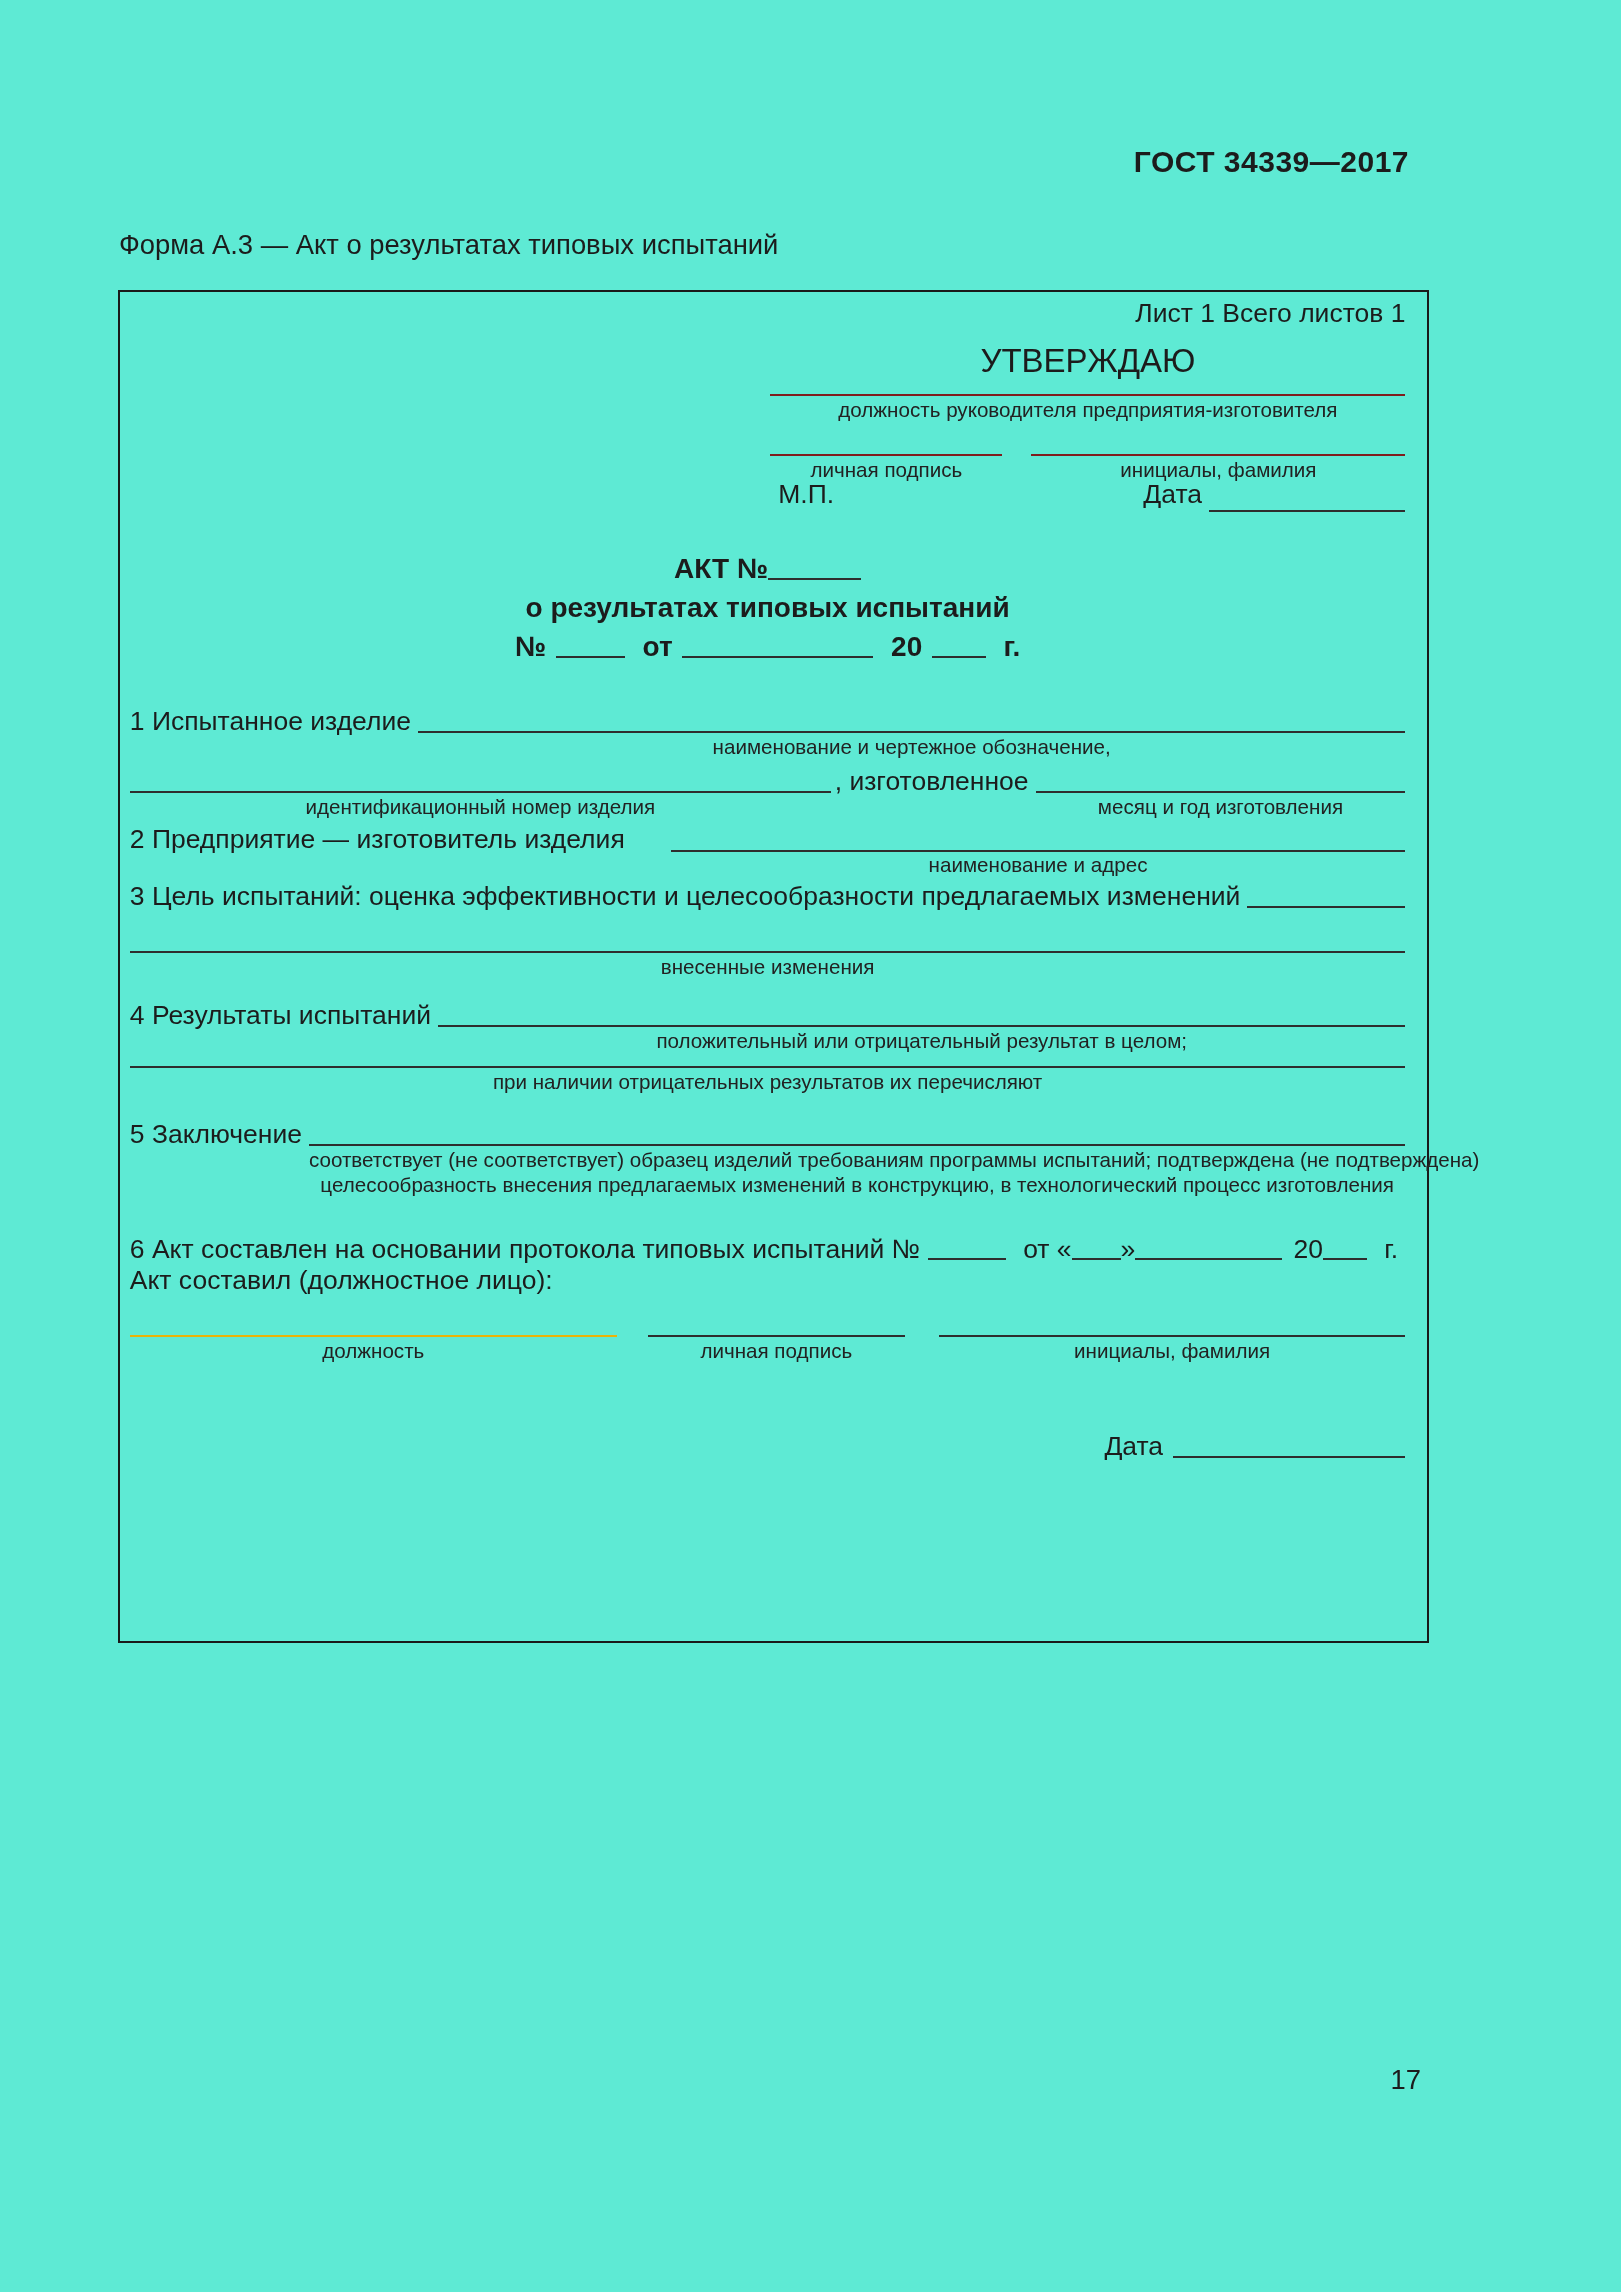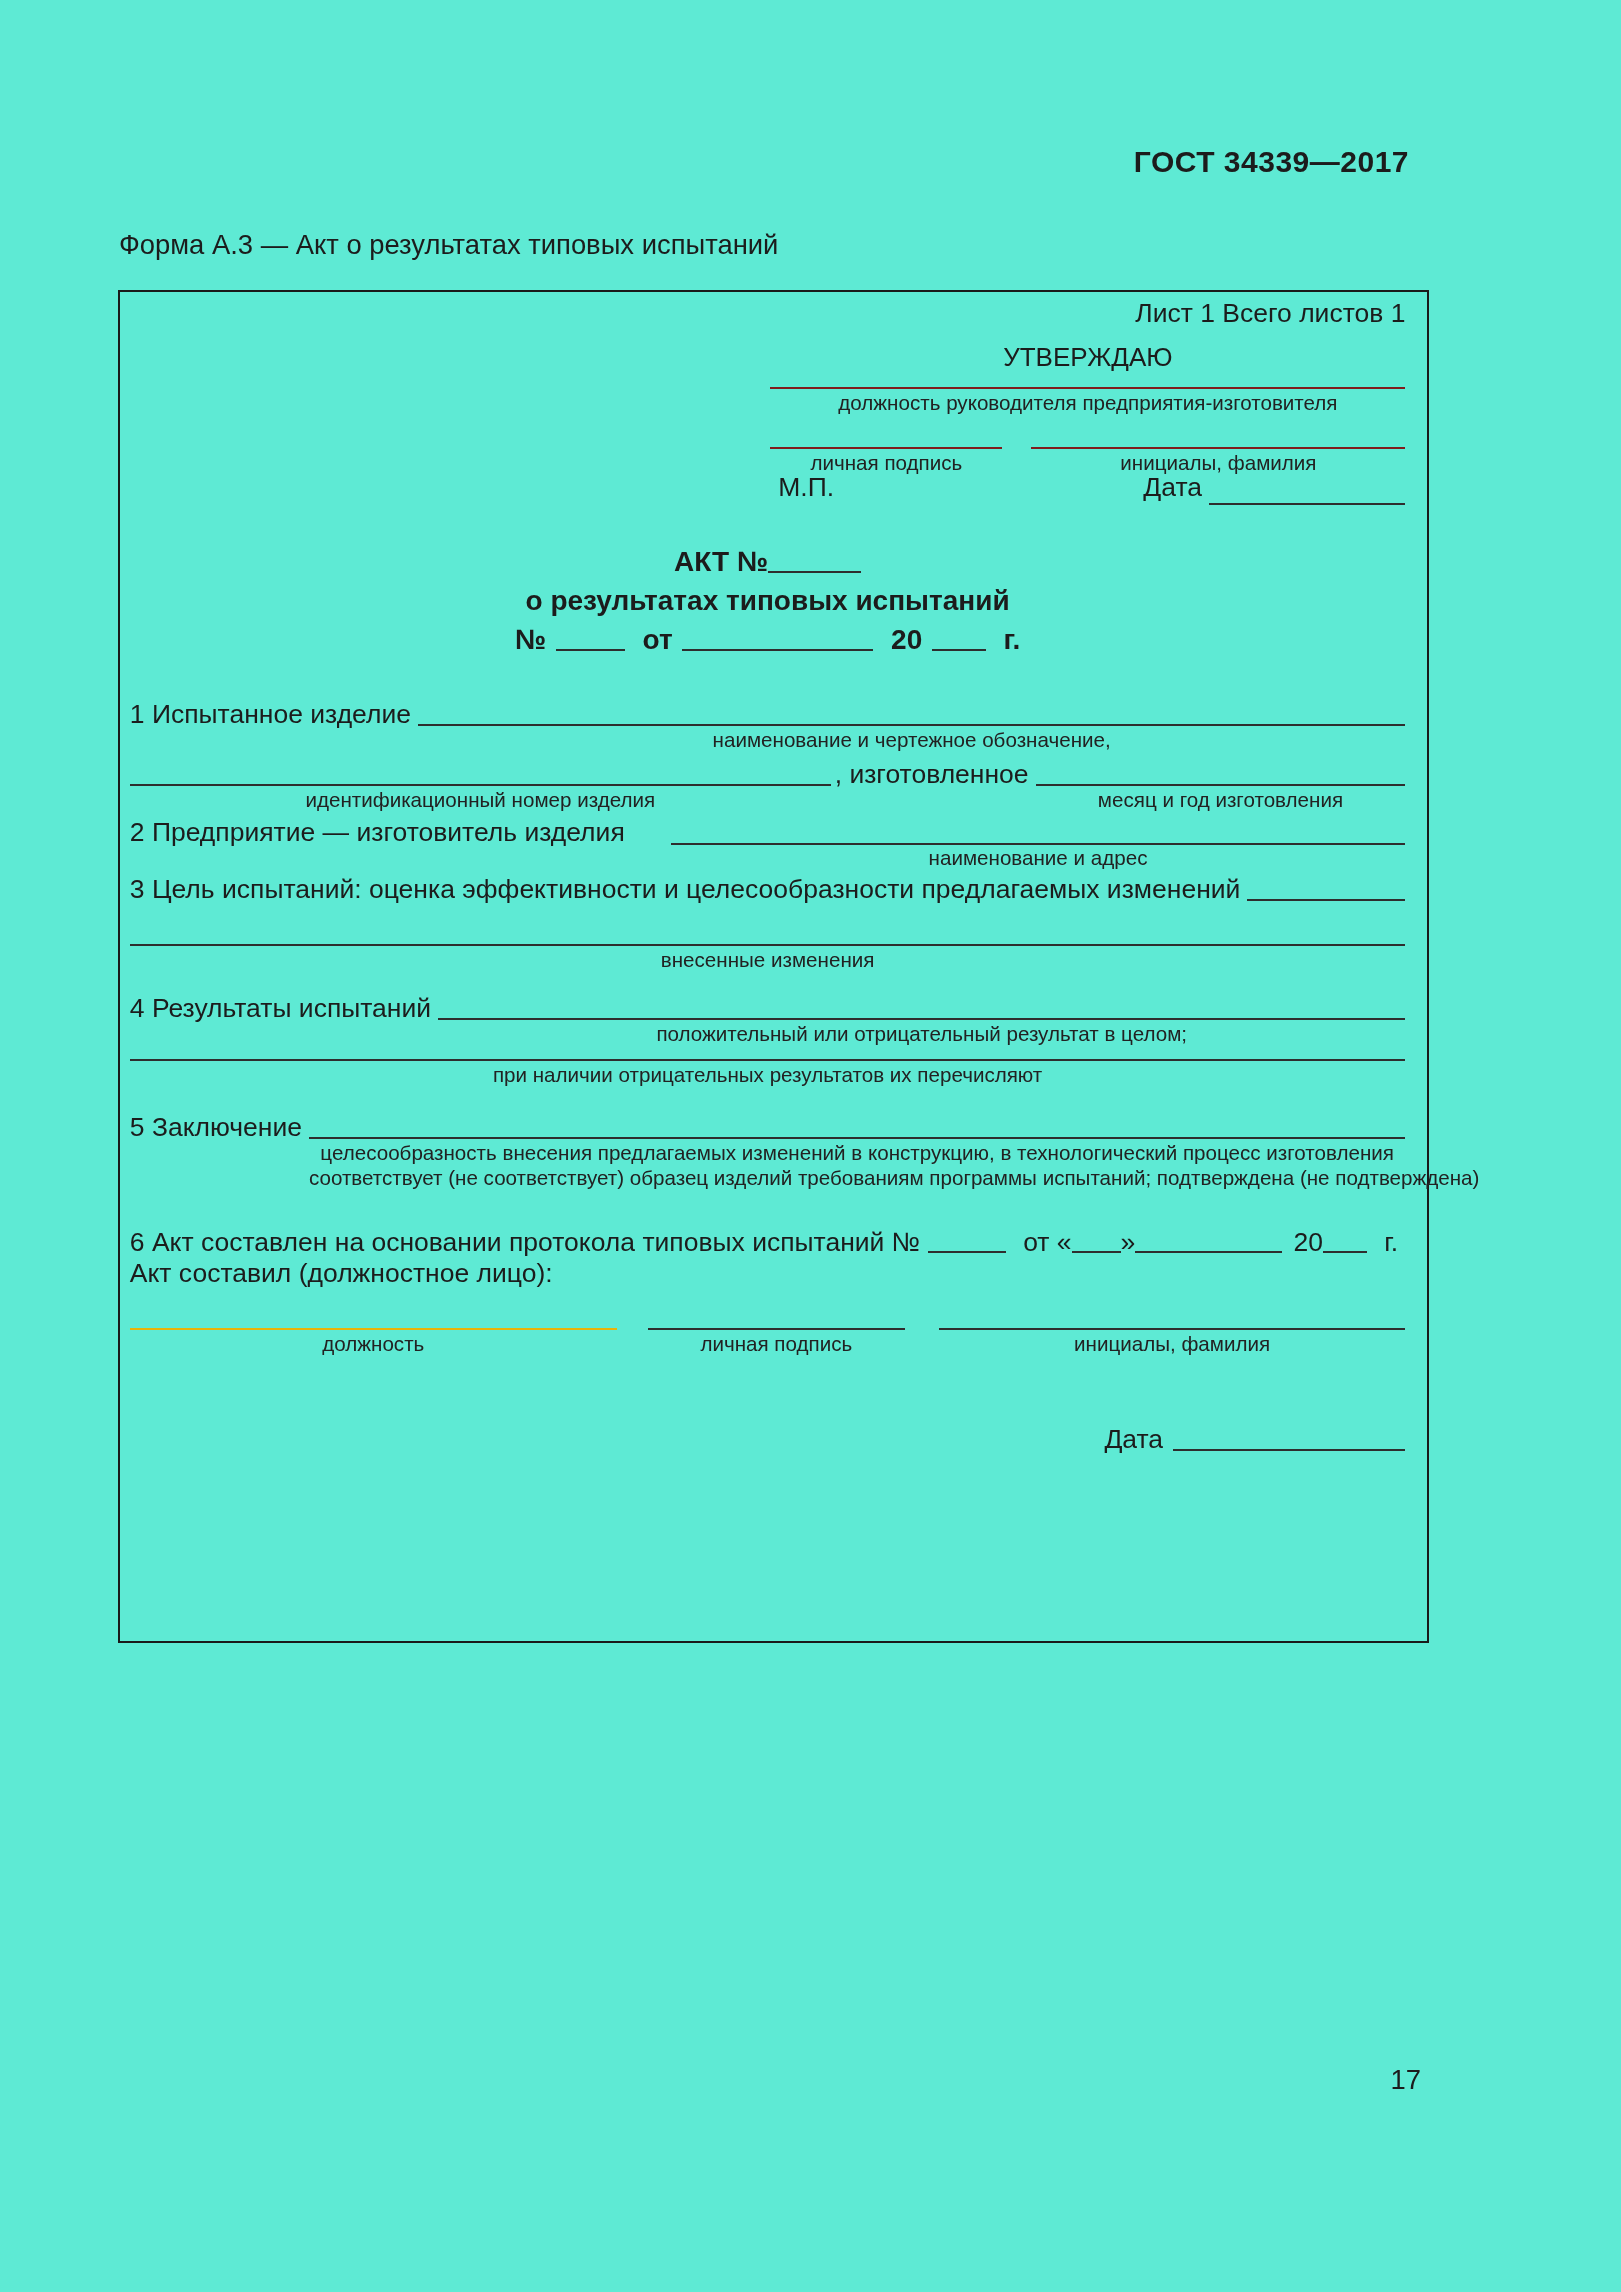--- a/index.html
+++ b/index.html
@@ -17,21 +17,21 @@
     position:absolute; top:229px; left:119px; font-size:27.4px;
   }
   .form-box {
     position:absolute; left:118px; top:290px; width:1311px; height:1353px;
     border:2.9px solid #1a1a1a; padding:5.9px 21.6px 0 9.8px; font-size:26.5px;
   }
   .sheet-info { text-align:right; font-size:26.5px; }
 
   
   .approve { width:635px; margin:12.7px 0 0 auto; }
-  .approve-title { text-align:center; font-size:26px; }
+  .approve-title { text-align:center; font-size:33px; }
   .uline-block { position:relative; border-bottom:2px solid #7f1d1d; }
   .pos-line { height:14.7px; margin-top:2px; }
   .cap {
     position:absolute; top:100%; left:0; right:0; margin-top:2.9px;
     text-align:center; font-size:20.6px; line-height:1.22; color:#222;
     white-space:nowrap;
   }
   .approve-row { display:flex; gap:29px; margin-top:35px; }
   .approve-row .c1 { flex:0 0 232px; height:24.5px; }
   .approve-row .c2 { flex:1; height:24.5px; }
@@ -160,22 +160,22 @@
     </div>
 
     <div class="full-line mt36">
       <div class="cap">при наличии отрицательных результатов их перечисляют</div>
     </div>
 
     <div class="frow mt52">
       <span class="flabel">5 Заключение</span>
       <span class="fill">
         <span class="cap">
+          <div class="cap2line">соответствует (не соответствует) образец изделий требованиям программы испытаний; подтверждена (не подтверждена)</div>
           <div class="cap2line">целесообразность внесения предлагаемых изменений в конструкцию, в технологический процесс изготовления</div>
-          <div class="cap2line">соответствует (не соответствует) образец изделий требованиям программы испытаний; подтверждена (не подтверждена)</div>
         </span>
       </span>
     </div>
 
     <div class="s6row">
       <span>6 Акт составлен на основании протокола типовых испытаний №</span><span class="gap" style="display:inline-block;width:7.8px;"></span><span class="iline w80"></span><span style="display:inline-block;width:9.8px;"></span>
       <span>от «</span><span class="iline w50"></span><span>»</span><span class="iline w150"></span><span style="display:inline-block;width:3.9px;"></span>
       <span>20</span><span class="iline w45"></span><span style="display:inline-block;width:9.8px;"></span>
       <span>г.</span>
     </div>

